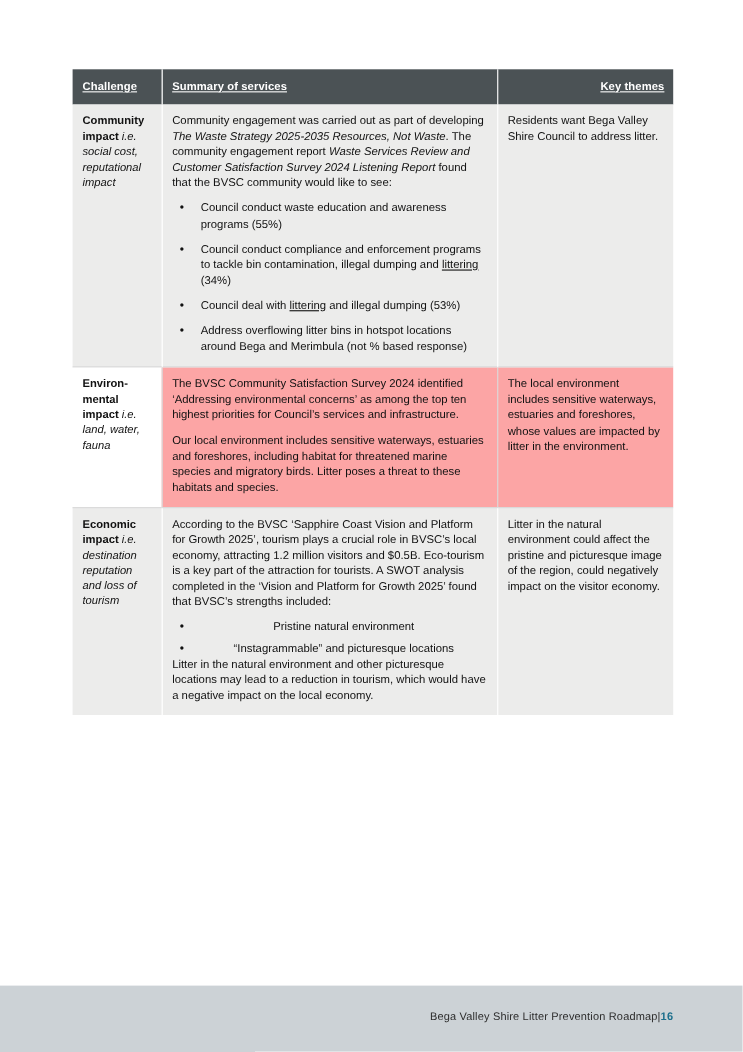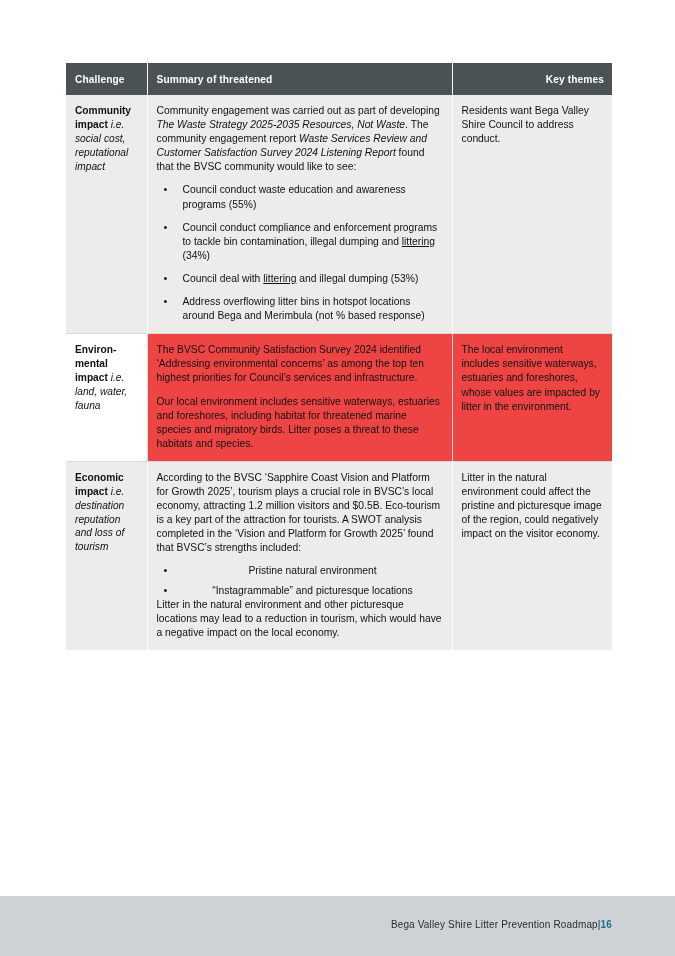--- a/index.html
+++ b/index.html
@@ -47,34 +47,35 @@
     background: #4b5255;
     color: #ffffff;
     font-size: 10.2px;
     font-weight: bold;
     text-align: left;
     vertical-align: middle;
     padding: 9px 8px 9px 9px;
     border-right: 1px solid #ffffff;
     letter-spacing: 0.1px;
     height: 32px;
+    text-decoration: underline;
   }
   thead th:last-child { border-right: none; text-align: right; }
 
   tbody td {
     vertical-align: top;
     padding: 9px 9px 10px 9px;
     border-right: 1px solid #ffffff;
     line-height: 1.37;
     color: #111111;
   }
   tbody td:last-child { border-right: none; }
 
   tbody tr.shade td { background: #ececeb; }
-  tbody tr.plain td { background: #ef4444; }
+  tbody tr.plain td { background: #fca5a5; }
   tbody tr.plain td.col-challenge { background: #ffffff; }
 
   tbody tr.plain td { border-right: 1px solid #d9d9d9; }
   tbody tr.plain td:last-child { border-right: none; }
 
   tbody tr.plain {
     border-top: 1px solid #d9d9d9;
     border-bottom: 1px solid #d9d9d9;
   }
 
@@ -155,21 +156,21 @@
   <div class="table-wrap">
     <table class="challenges">
       <colgroup>
         <col class="c1">
           <col class="c2">
           <col class="c3">
       </colgroup>
       <thead>
         <tr>
           <th>Challenge</th>
-          <th>Summary of threatened</th>
+          <th>Summary of services</th>
           <th>Key themes</th>
         </tr>
       </thead>
       <tbody>
 
         <tr class="shade">
           <td class="col-challenge">
             <span class="lead">Community impact</span>
             <span class="ital"> i.e.</span>
             <span class="ital"> social cost, reputational impact</span>
@@ -177,21 +178,21 @@
           <td class="col-summary">
             <p><span>Community engagement was carried out as part of developing </span><em class="ttl">The Waste Strategy 2025-2035 Resources, Not Waste</em><span>. The community engagement report </span><em class="ttl">Waste Services Review and Customer Satisfaction Survey 2024 Listening Report</em><span> found that the BVSC community would like to see:</span></p>
             <ul class="blist">
               <li><span>Council conduct waste education and awareness programs (55%)</span></li>
               <li><span>Council conduct compliance and enforcement programs to tackle bin contamination, illegal dumping and </span><span class="uline">littering</span><span> (34%)</span></li>
               <li><span>Council deal with </span><span class="uline">littering</span><span> and illegal dumping (53%)</span></li>
               <li><span>Address overflowing litter bins in hotspot locations around Bega and Merimbula (not % based response)</span></li>
             </ul>
           </td>
           <td class="col-key">
-            <p>Residents want Bega Valley Shire Council to address conduct.</p>
+            <p>Residents want Bega Valley Shire Council to address litter.</p>
           </td>
         </tr>
 
         <tr class="plain">
           <td class="col-challenge">
             <span class="lead">Environ-mental impact</span>
             <span class="ital"> i.e.</span>
             <span class="ital"> land, water, fauna</span>
           </td>
           <td class="col-summary">

